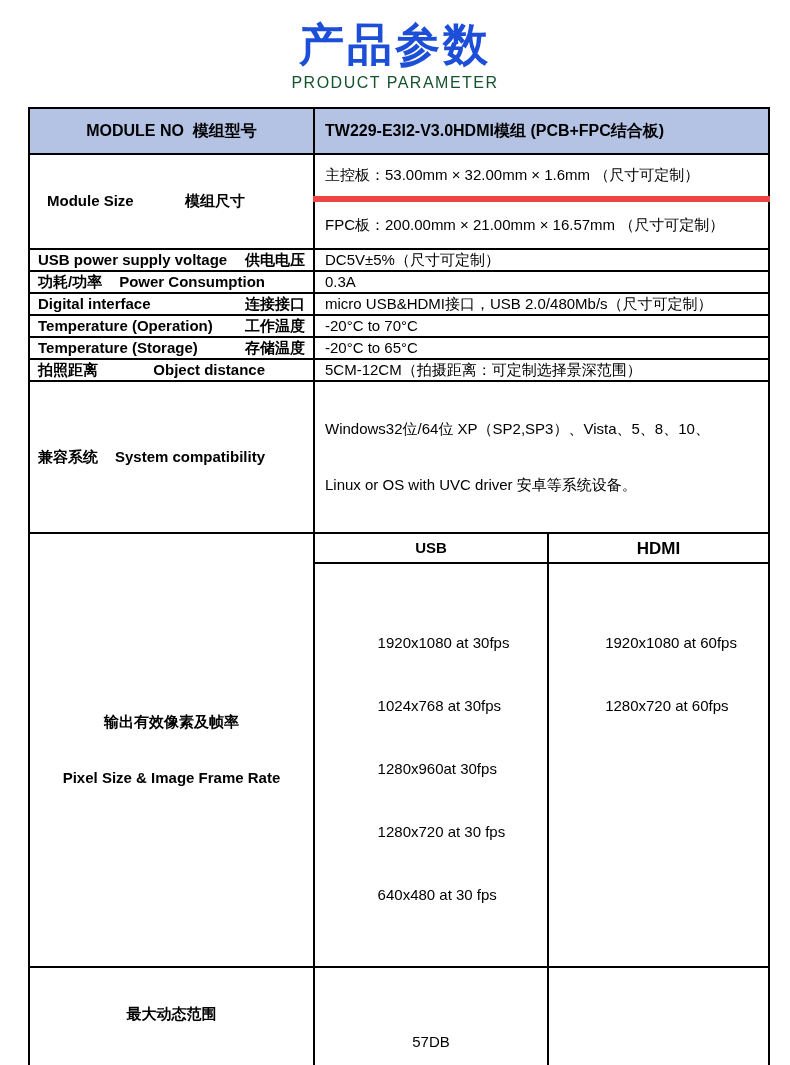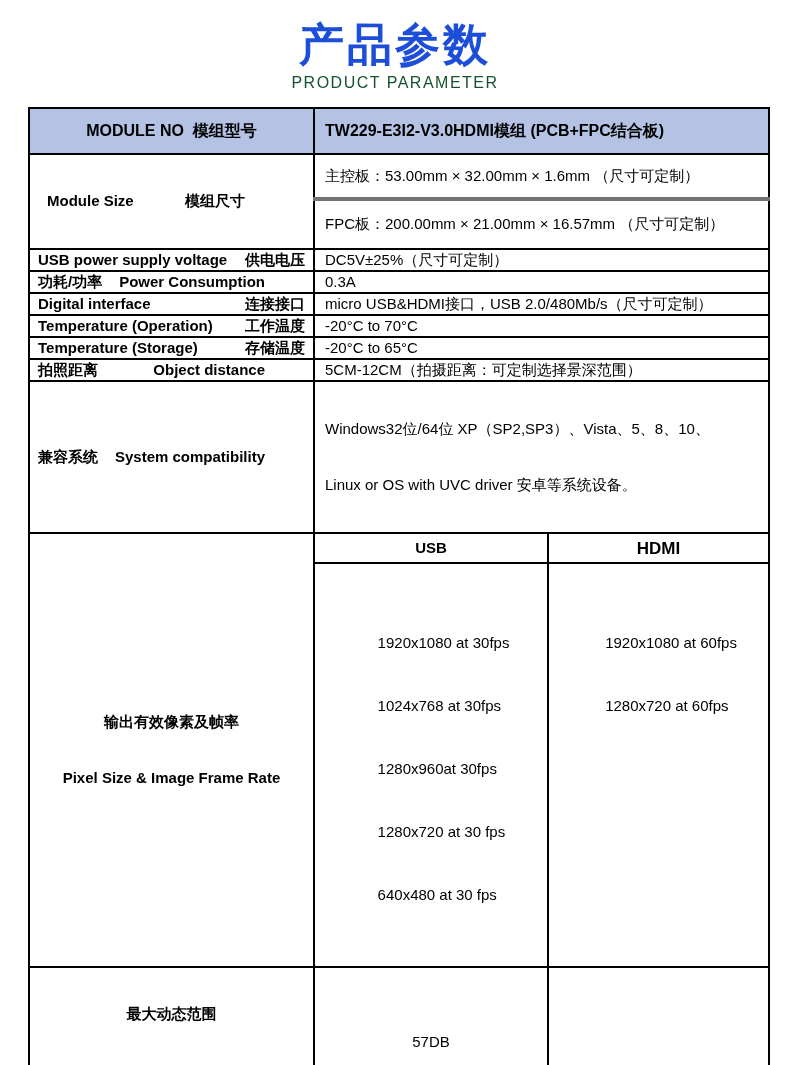--- a/index.html
+++ b/index.html
@@ -28,21 +28,21 @@
   }
   tr.hdr td{
     background:#b4c2e4;font-size:16px;font-weight:700;
   }
   .c{text-align:center;}
   .lbl{font-weight:700;}
   .lbl-flex{display:flex;justify-content:space-between;align-items:center;font-weight:700;}
   .pad-r-40{padding-right:40px;}
   .pad-r-60{padding-right:60px;margin-left:9px;}
   .val{text-align:left;padding-left:10px;}
-  .thin-top{border-top:1px solid #ef4444;margin-left:16px;}
+  .thin-top{border-top:6px solid #ef4444;margin-left:16px;}
   .thin-bot{border-bottom:4px solid #737373;}
   td.modes{vertical-align:top;padding-top:7px;text-align:center;}
   .mode-block{display:inline-block;text-align:left;line-height:21px;}
   
   tr.h46{height:46px;} tr.h24{height:24px;} tr.h26{height:26px;}
   tr.h22{height:22px;} tr.h49{height:49px;} tr.h30{height:30px;}
   tr.h108{height:108px;} tr.h51{height:51px;}
 </style>
 </head>
 <body>
@@ -73,21 +73,21 @@
     <td colspan="2" class="val thin-bot">主控板：53.00mm × 32.00mm × 1.6mm （尺寸可定制）</td>
   </tr>
   <tr class="h26">
     <td colspan="2" class="val thin-top">FPC板：200.00mm × 21.00mm × 16.57mm （尺寸可定制）</td>
   </tr>
 
   <tr class="h22">
     <td><div class="lbl-flex">
       <span>USB power supply voltage</span>
       <span>供电电压</span></div></td>
-    <td colspan="2" class="val">DC5V±25%（尺寸可定制）</td>
+    <td colspan="2" class="val">DC5V±5%（尺寸可定制）</td>
   </tr>
   <tr class="h22">
     <td><div class="lbl-flex pad-r-40">
       <span>功耗/功率</span>
       <span>Power Consumption</span></div></td>
     <td colspan="2" class="val">0.3A</td>
   </tr>
   <tr class="h22">
     <td><div class="lbl-flex">
       <span>Digital interface</span>

